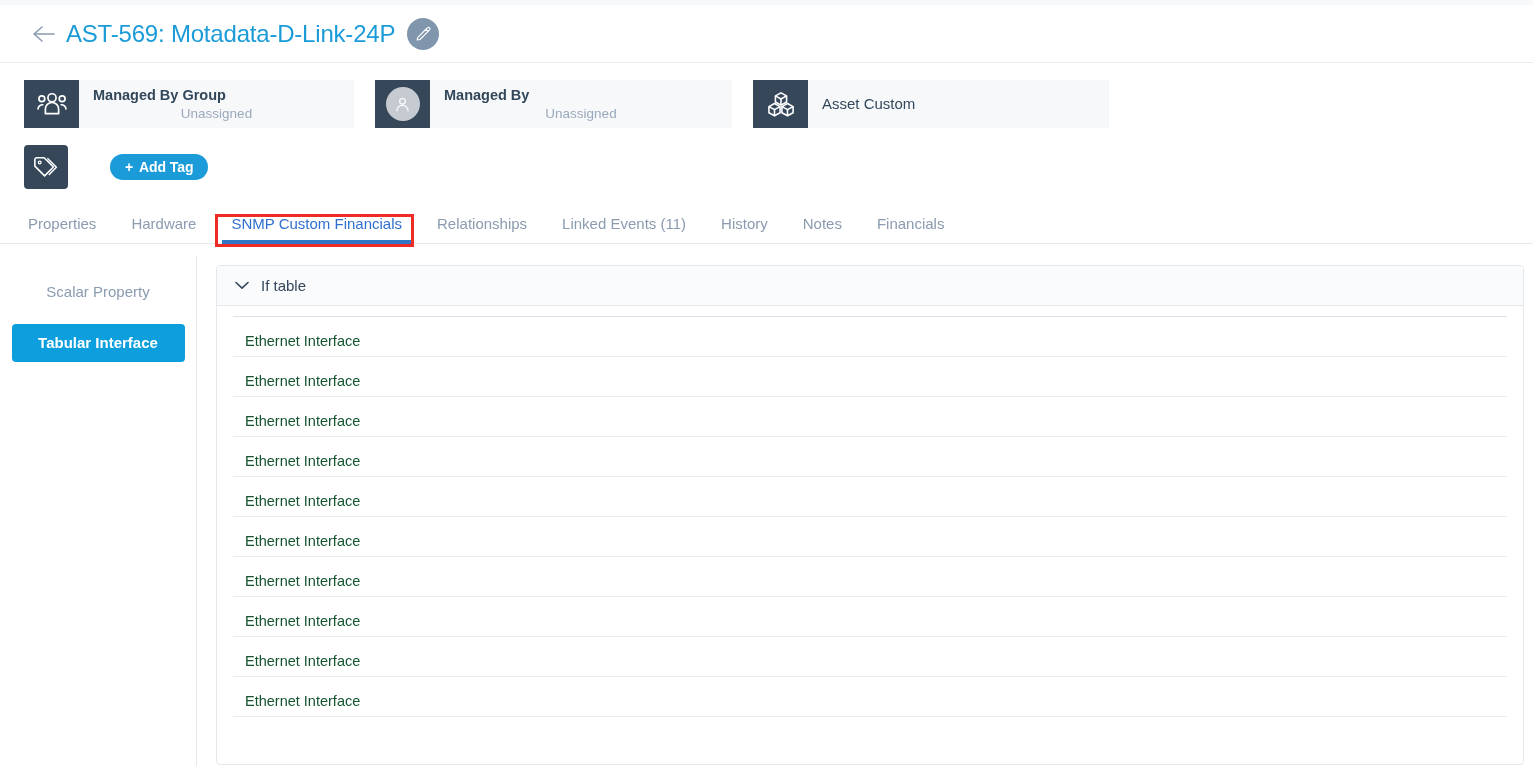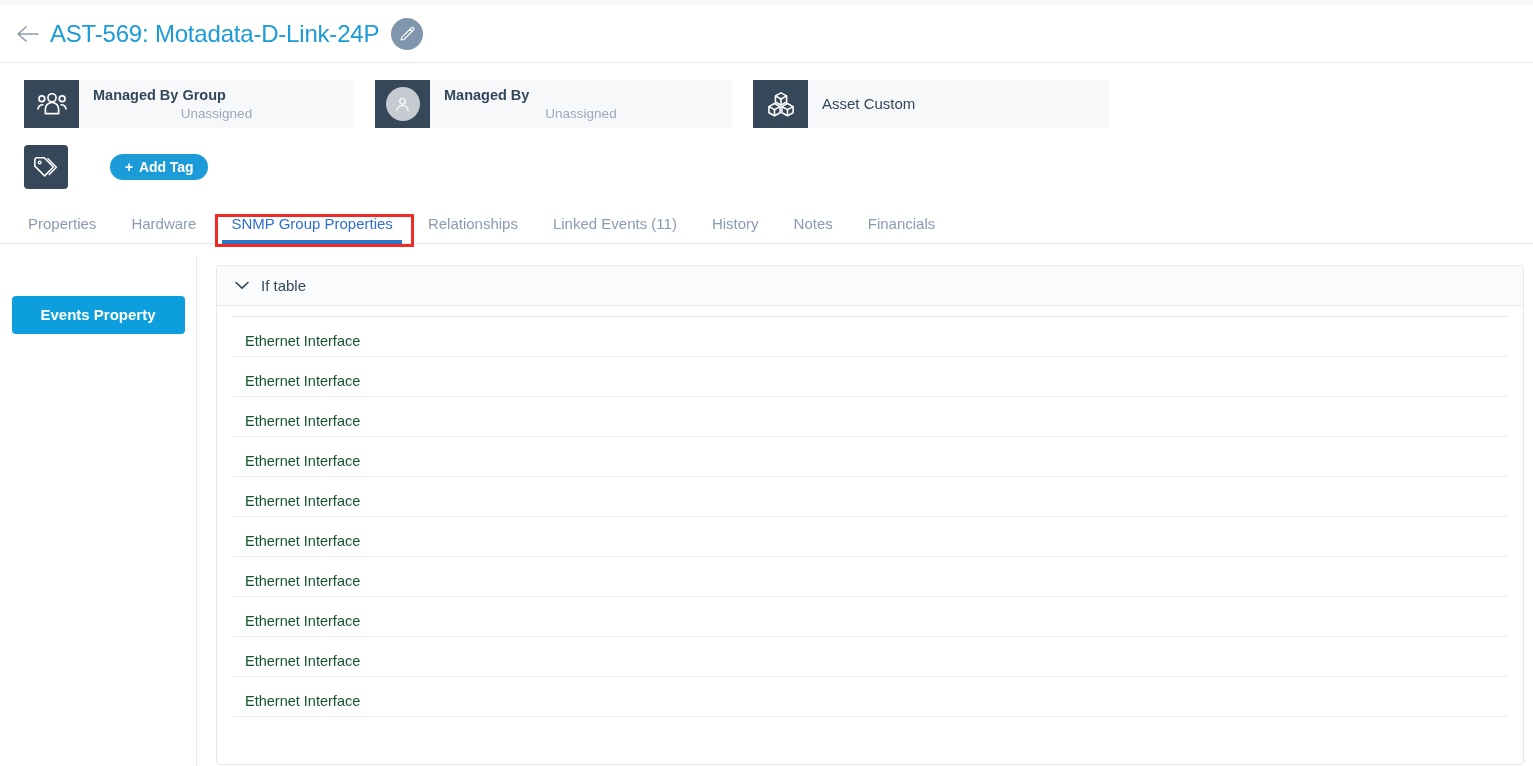--- a/index.html
+++ b/index.html
@@ -14,21 +14,21 @@
 
   
   .top-strip {
     position:absolute; top:0; left:0; width:1533px; height:5px;
     background:#f7f8fa;
   }
 
   
   .title-bar {
     position:absolute; top:5px; left:0; width:1533px; height:58px;
-    display:flex; align-items:center; padding-left:16px;
+    display:flex; align-items:center; padding-left:32px;
     border-bottom:1px solid #e9ecef;
     background:#fff;
   }
   .back-arrow {
     width:24px; height:24px; margin-right:10px;
     display:flex; align-items:center; justify-content:center;
     color:#8b9bb0; cursor:pointer;
   }
   .back-arrow svg { display:block; }
   .asset-title {
@@ -245,33 +245,34 @@
     </div>
     <button class="add-tag-btn">
       <span>+</span>
       <span>Add Tag</span>
     </button>
   </div>
 
   <div class="tabs-bar" id="tabs-bar">
       <div class="tab">Properties</div>
       <div class="tab">Hardware</div>
-      <div class="tab active">SNMP Group Properties</div>
+      <div class="tab active">SNMP Custom Financials</div>
       <div class="tab">Relationships</div>
       <div class="tab">Linked Events (11)</div>
       <div class="tab">History</div>
       <div class="tab">Notes</div>
       <div class="tab">Financials</div>
     </div>
   <div class="tab-highlight-box"></div>
 
   <div class="content">
 
     <div class="side-panel" id="side-panel">
-        <div class="side-item active">Events Property</div>
+        <div class="side-item">Scalar Property</div>
+        <div class="side-item active">Tabular Interface</div>
       </div>
 
     <div class="table-wrap">
       <div class="table-panel">
 
         <div class="accordion-head">
           <span class="chev">
             <svg width="14" height="9" viewBox="0 0 14 9">
               <path d="M1 1.5 L7 7.2 L13 1.5" fill="none" stroke="#33475b" stroke-width="1.6" stroke-linecap="round" stroke-linejoin="round"></path>
             </svg>

